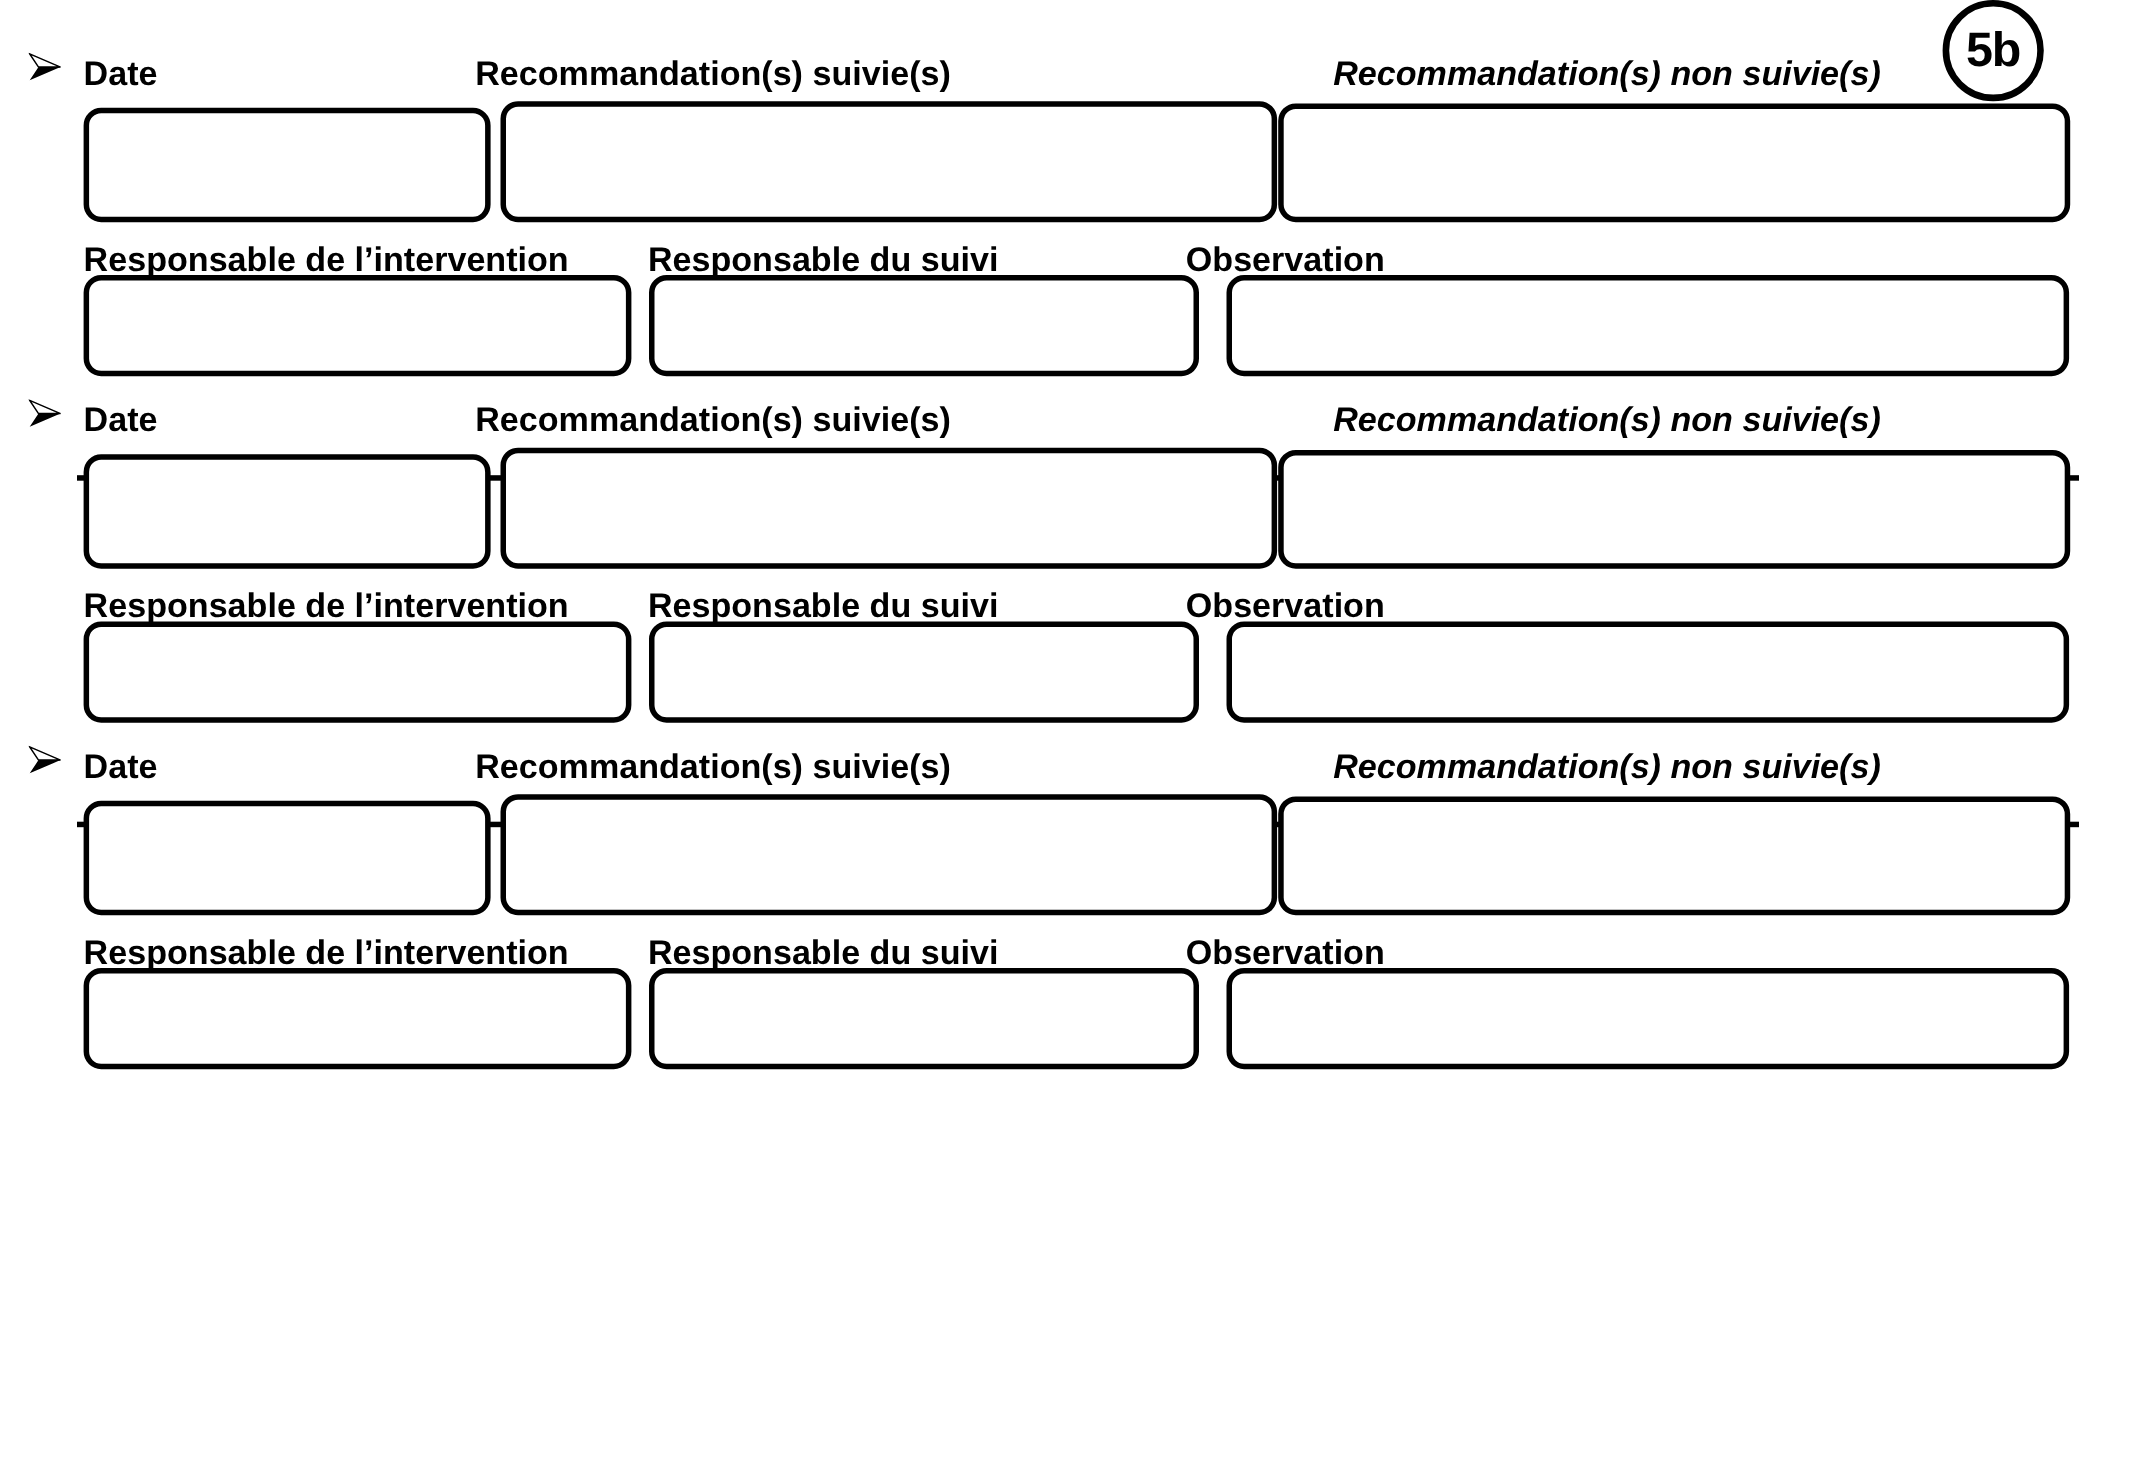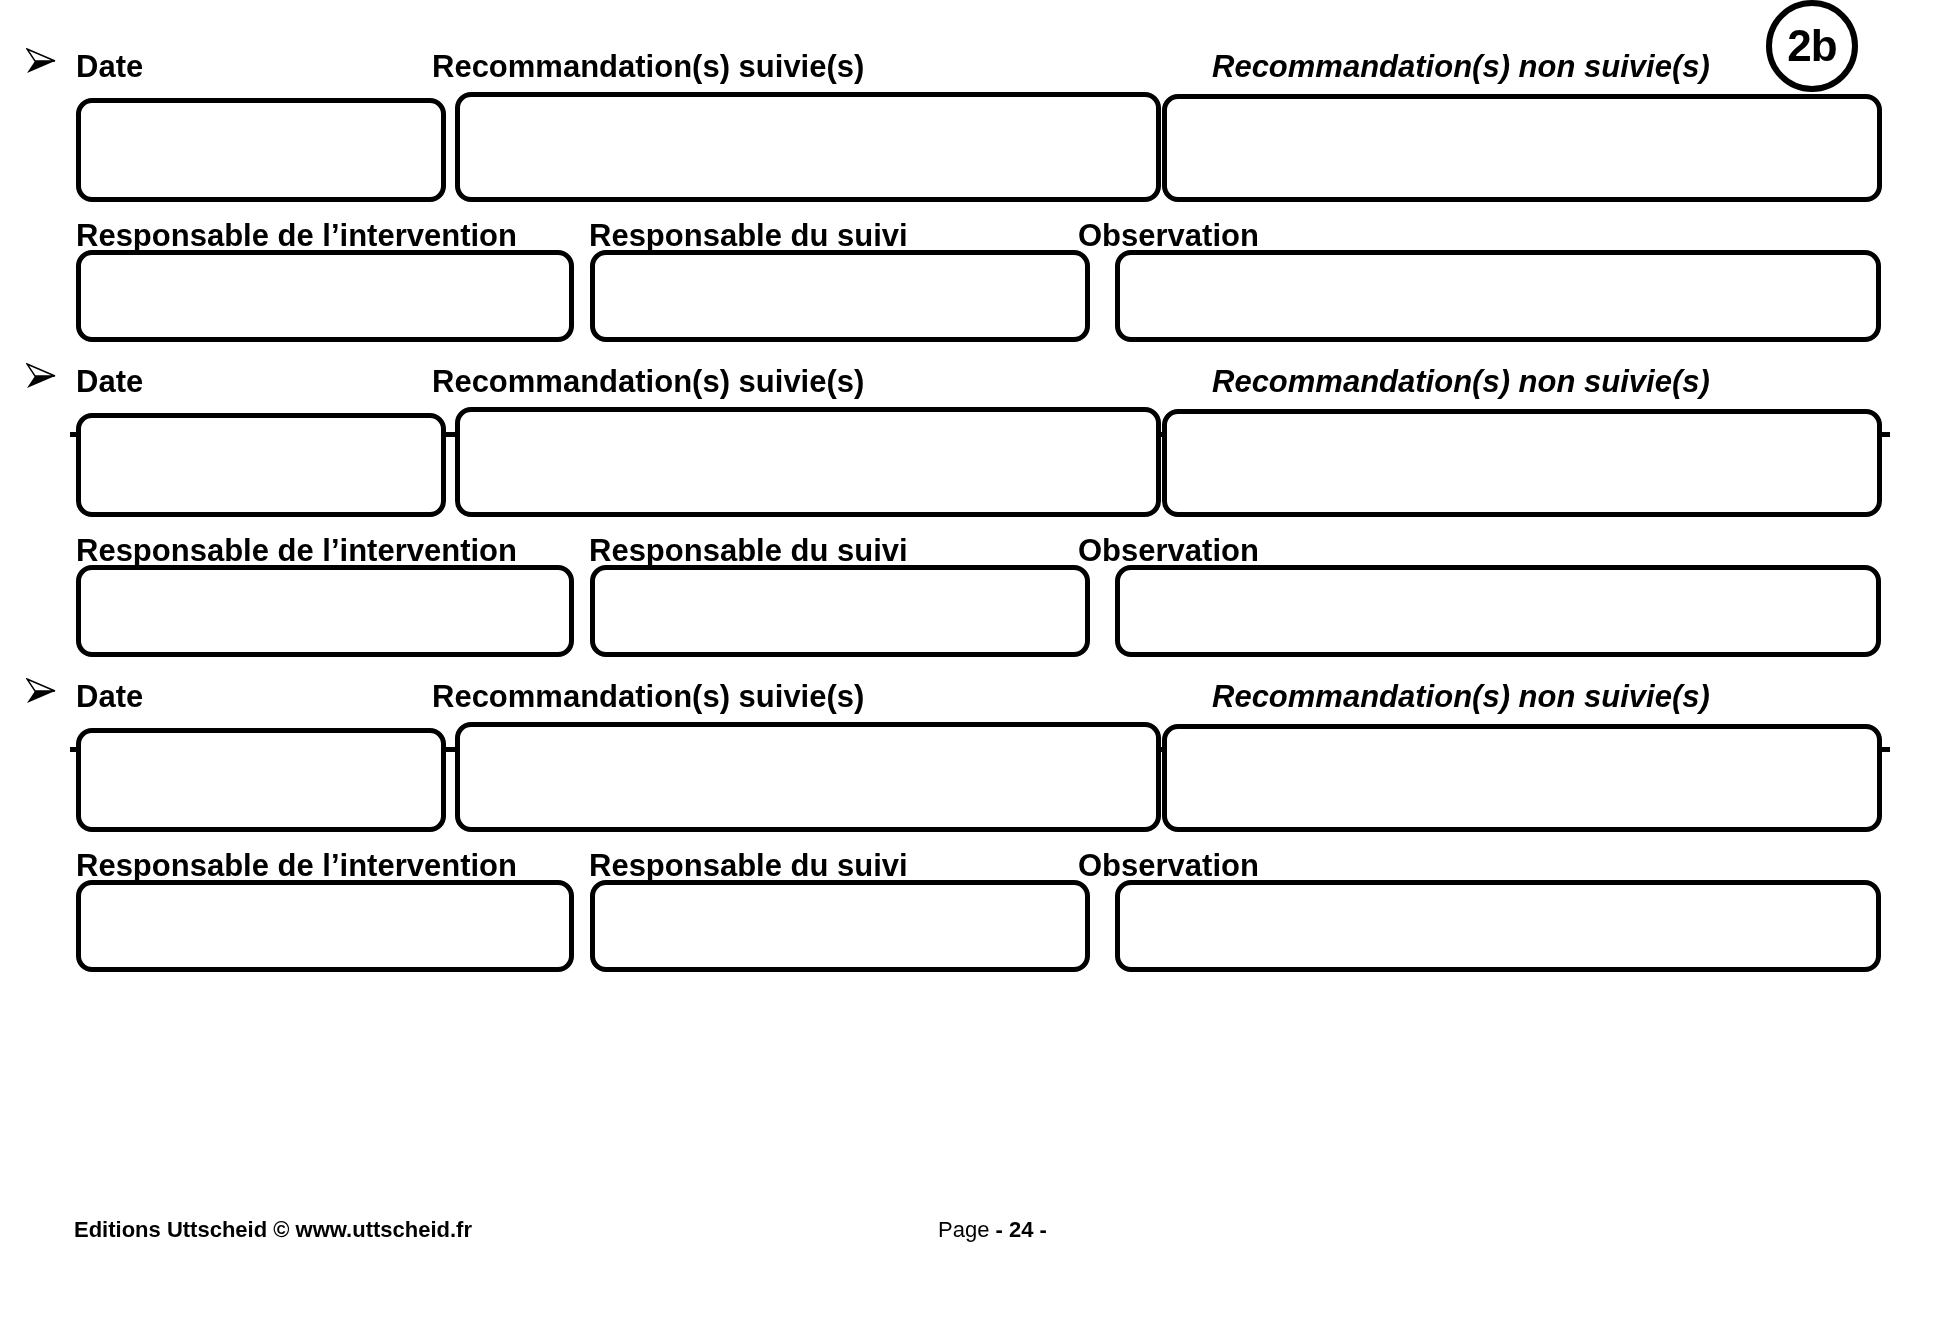--- a/index.html
+++ b/index.html
@@ -143,21 +143,21 @@
   }
   .footer-page .pg-word { font-weight: normal; }
   .footer-page .pg-num  { font-weight: bold; }
 </style>
 </head>
 <body>
 
 <div class="page">
 
   <div class="badge">
-    <span class="badge-label">2b</span>
+    <span class="badge-label">5b</span>
   </div>
 
   <div class="section" id="section-1">
 
     <div class="bullet-row">
       <svg class="arrow-bullet" viewBox="0 0 30 26">
         <path d="M1 1 L29 13 L1 25 L9 13 Z" fill="#000"></path>
         <path d="M1 1 L29 13 L9 13 Z" fill="#fff" stroke="#000" stroke-width="1.4"></path>
       </svg>
       <span class="field-label lbl-date">Date</span>
@@ -243,21 +243,14 @@
       <span class="field-label lbl-observation">Observation</span>
     </div>
 
     <div class="row2">
       <div class="box box-resp-int"></div>
       <div class="box box-resp-suivi"></div>
       <div class="box box-observation"></div>
     </div>
   </div>
 
-  <div class="footer">
-    <span class="footer-credit">Editions Uttscheid © www.uttscheid.fr</span>
-    <span class="footer-page">
-      <span class="pg-word">Page</span>
-      <span class="pg-num">- 24 -</span>
-    </span>
-  </div>
 
 </div>
 
 </body></html>

